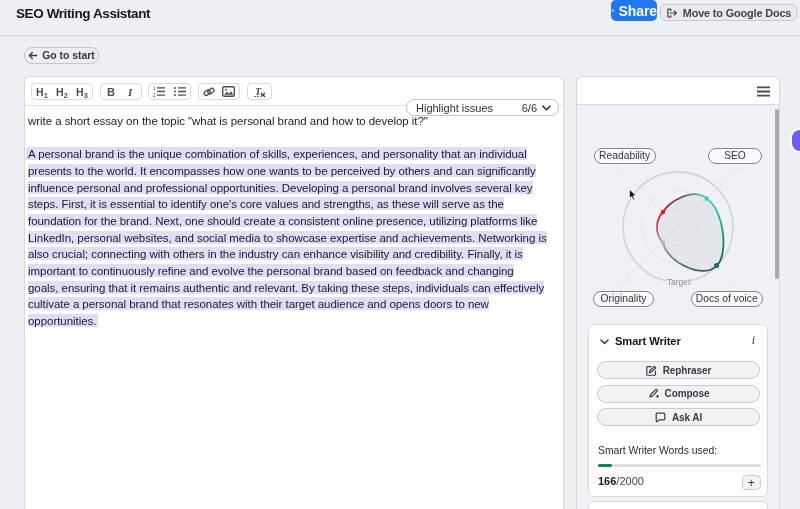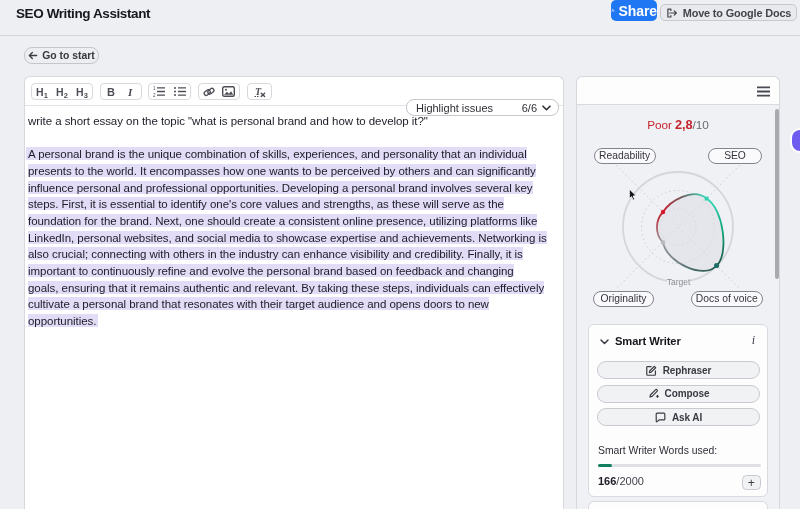--- a/index.html
+++ b/index.html
@@ -145,21 +145,20 @@
 
   <div class="sidebar">
     <div class="sbhead">
       <svg style="position:absolute;right:9px;top:9px;" width="13" height="11" viewBox="0 0 13 11">
         <g stroke="#4a4b52" stroke-width="1.8">
           <path d="M0 1.4h13M0 5.5h13M0 9.6h13"></path>
         </g>
       </svg>
     </div>
     <div class="scrb"></div>
-    <div class="score">Poor <b>2,8</b><span class="den">/10</span></div>
     <div class="pill" style="left:16.6px; top:70.5px;  width:62px;">Readability</div>
     <div class="pill" style="left:131px;  top:70.5px;  width:54px;">SEO</div>
     <div class="pill" style="left:16px;   top:213.5px; width:61px;">Originality</div>
     <div class="pill" style="left:113.5px;top:213.5px; width:72.5px;">Docs of voice</div>
 
     <svg class="abs" style="left:24px; top:84px;" width="160" height="132" viewBox="600 160 160 132">
       <g fill="none" stroke="#d2d3d8" stroke-dasharray="1.8,2.6">
         <path d="M615 164 L739 288 M739 164 L615 288"></path>
         <circle cx="677" cy="226" r="18"></circle>
         <circle cx="677" cy="226" r="36.5"></circle>

